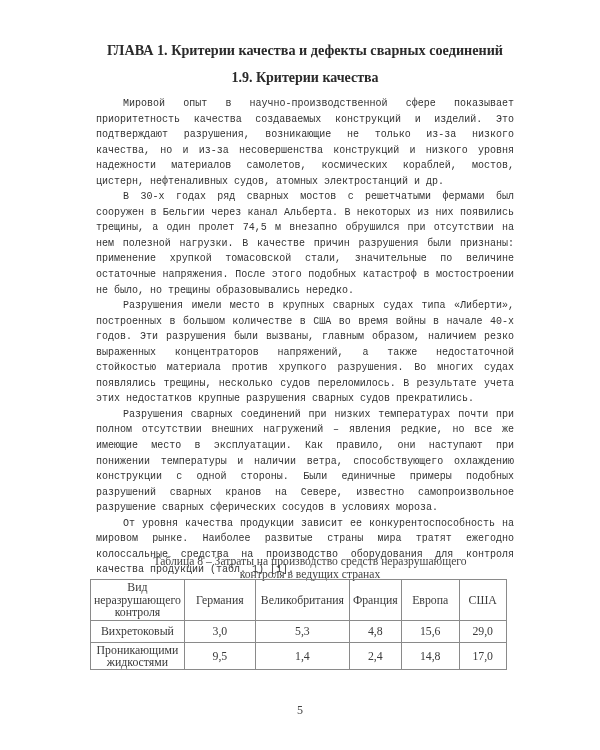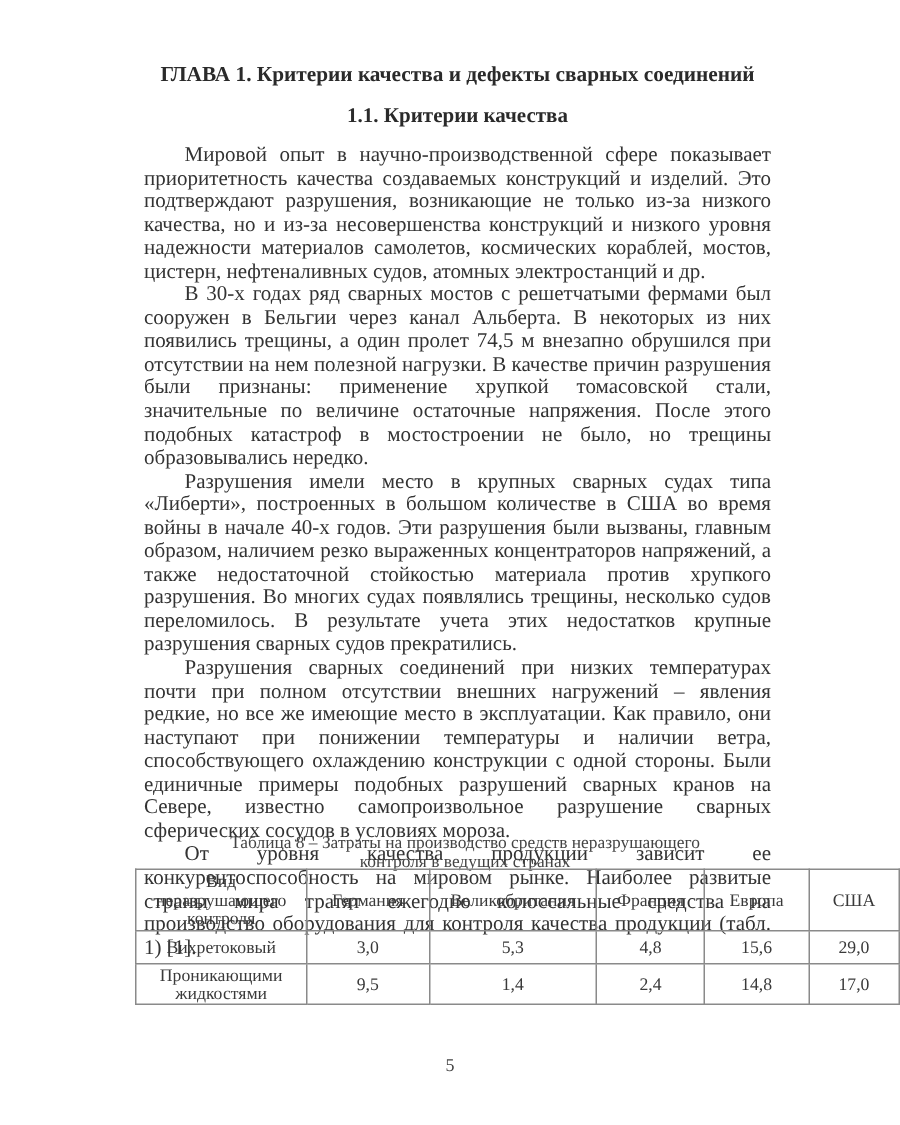--- a/index.html
+++ b/index.html
@@ -12,33 +12,33 @@
     .chapter-title {
       position: absolute; left: 95px; width: 420px; top: 42px; text-align: center;
       font-weight: bold; font-size: 14.2px; letter-spacing: 0px; color: #2a2a2a;
     }
     .section-title {
       position: absolute; left: 95px; width: 420px; top: 70px; text-align: center;
       font-weight: bold; font-size: 14px; color: #2a2a2a;
     }
     .body-text {
       position: absolute; left: 96px; width: 418px; top: 96px;
-      font-size: 14px; line-height: 15.55px; text-align: justify; color: #333;
+      font-size: 10px; line-height: 15.55px; text-align: justify; color: #333; font-family: Liberation Mono, monospace;
     }
     .body-text p { margin: 0; text-indent: 27px; }
     .caption {
       position: absolute; left: 100px; width: 420px; top: 556px; text-align: center;
       font-size: 11.6px; line-height: 12.5px; color: #444;
     }
     table.data-table {
       position: absolute; left: 90px; top: 579px; border-collapse: collapse;
       font-size: 11.8px; color: #3a3a3a;
     }
     table.data-table td, table.data-table th {
-      border: 1px solid #8a8a8a; text-align: center; font-weight: normal; padding: 0 13px;
+      border: 1px solid #8a8a8a; text-align: center; font-weight: normal; padding: 0 3px;
       line-height: 12.5px;
     }
     .c0 { width: 79px; }
     .c1 { width: 64px; }
     .c2 { width: 87px; }
     .c3 { width: 40px; }
     .c4 { width: 51px; }
     .c5 { width: 40px; }
     tr.hdr td { height: 40px; }
     tr.r1 td { height: 21px; }
@@ -47,21 +47,21 @@
     .page-number {
       position: absolute; left: 280px; width: 40px; top: 703px; text-align: center;
       font-size: 12px; color: #444;
     }
   </style>
 </head>
 <body>
 
 <div class="page">
   <div class="chapter-title">ГЛАВА 1. Критерии качества и дефекты сварных соединений</div>
-  <div class="section-title">1.1. Критерии качества</div>
+  <div class="section-title">1.9. Критерии качества</div>
 
   <div class="body-text">
     <p>Мировой опыт в научно-производственной сфере показывает приоритетность качества создаваемых конструкций и изделий. Это подтверждают разрушения, возникающие не только из-за низкого качества, но и из-за несовершенства конструкций и низкого уровня надежности материалов самолетов, космических кораблей, мостов, цистерн, нефтеналивных судов, атомных электростанций и др.</p>
     <p>В 30-х годах ряд сварных мостов с решетчатыми фермами был сооружен в Бельгии через канал Альберта. В некоторых из них появились трещины, а один пролет 74,5 м внезапно обрушился при отсутствии на нем полезной нагрузки. В качестве причин разрушения были признаны: применение хрупкой томасовской стали, значительные по величине остаточные напряжения. После этого подобных катастроф в мостостроении не было, но трещины образовывались нередко.</p>
     <p>Разрушения имели место в крупных сварных судах типа «Либерти», построенных в большом количестве в США во время войны в начале 40-х годов. Эти разрушения были вызваны, главным образом, наличием резко выраженных концентраторов напряжений, а также недостаточной стойкостью материала против хрупкого разрушения. Во многих судах появлялись трещины, несколько судов переломилось. В результате учета этих недостатков крупные разрушения сварных судов прекратились.</p>
     <p>Разрушения сварных соединений при низких температурах почти при полном отсутствии внешних нагружений – явления редкие, но все же имеющие место в эксплуатации. Как правило, они наступают при понижении температуры и наличии ветра, способствующего охлаждению конструкции с одной стороны. Были единичные примеры подобных разрушений сварных кранов на Севере, известно самопроизвольное разрушение сварных сферических сосудов в условиях мороза.</p>
     <p>От уровня качества продукции зависит ее конкурентоспособность на мировом рынке. Наиболее развитые страны мира тратят ежегодно колоссальные средства на производство оборудования для контроля качества продукции (табл. 1) [1].</p>
   </div>
 
   <div class="caption">

